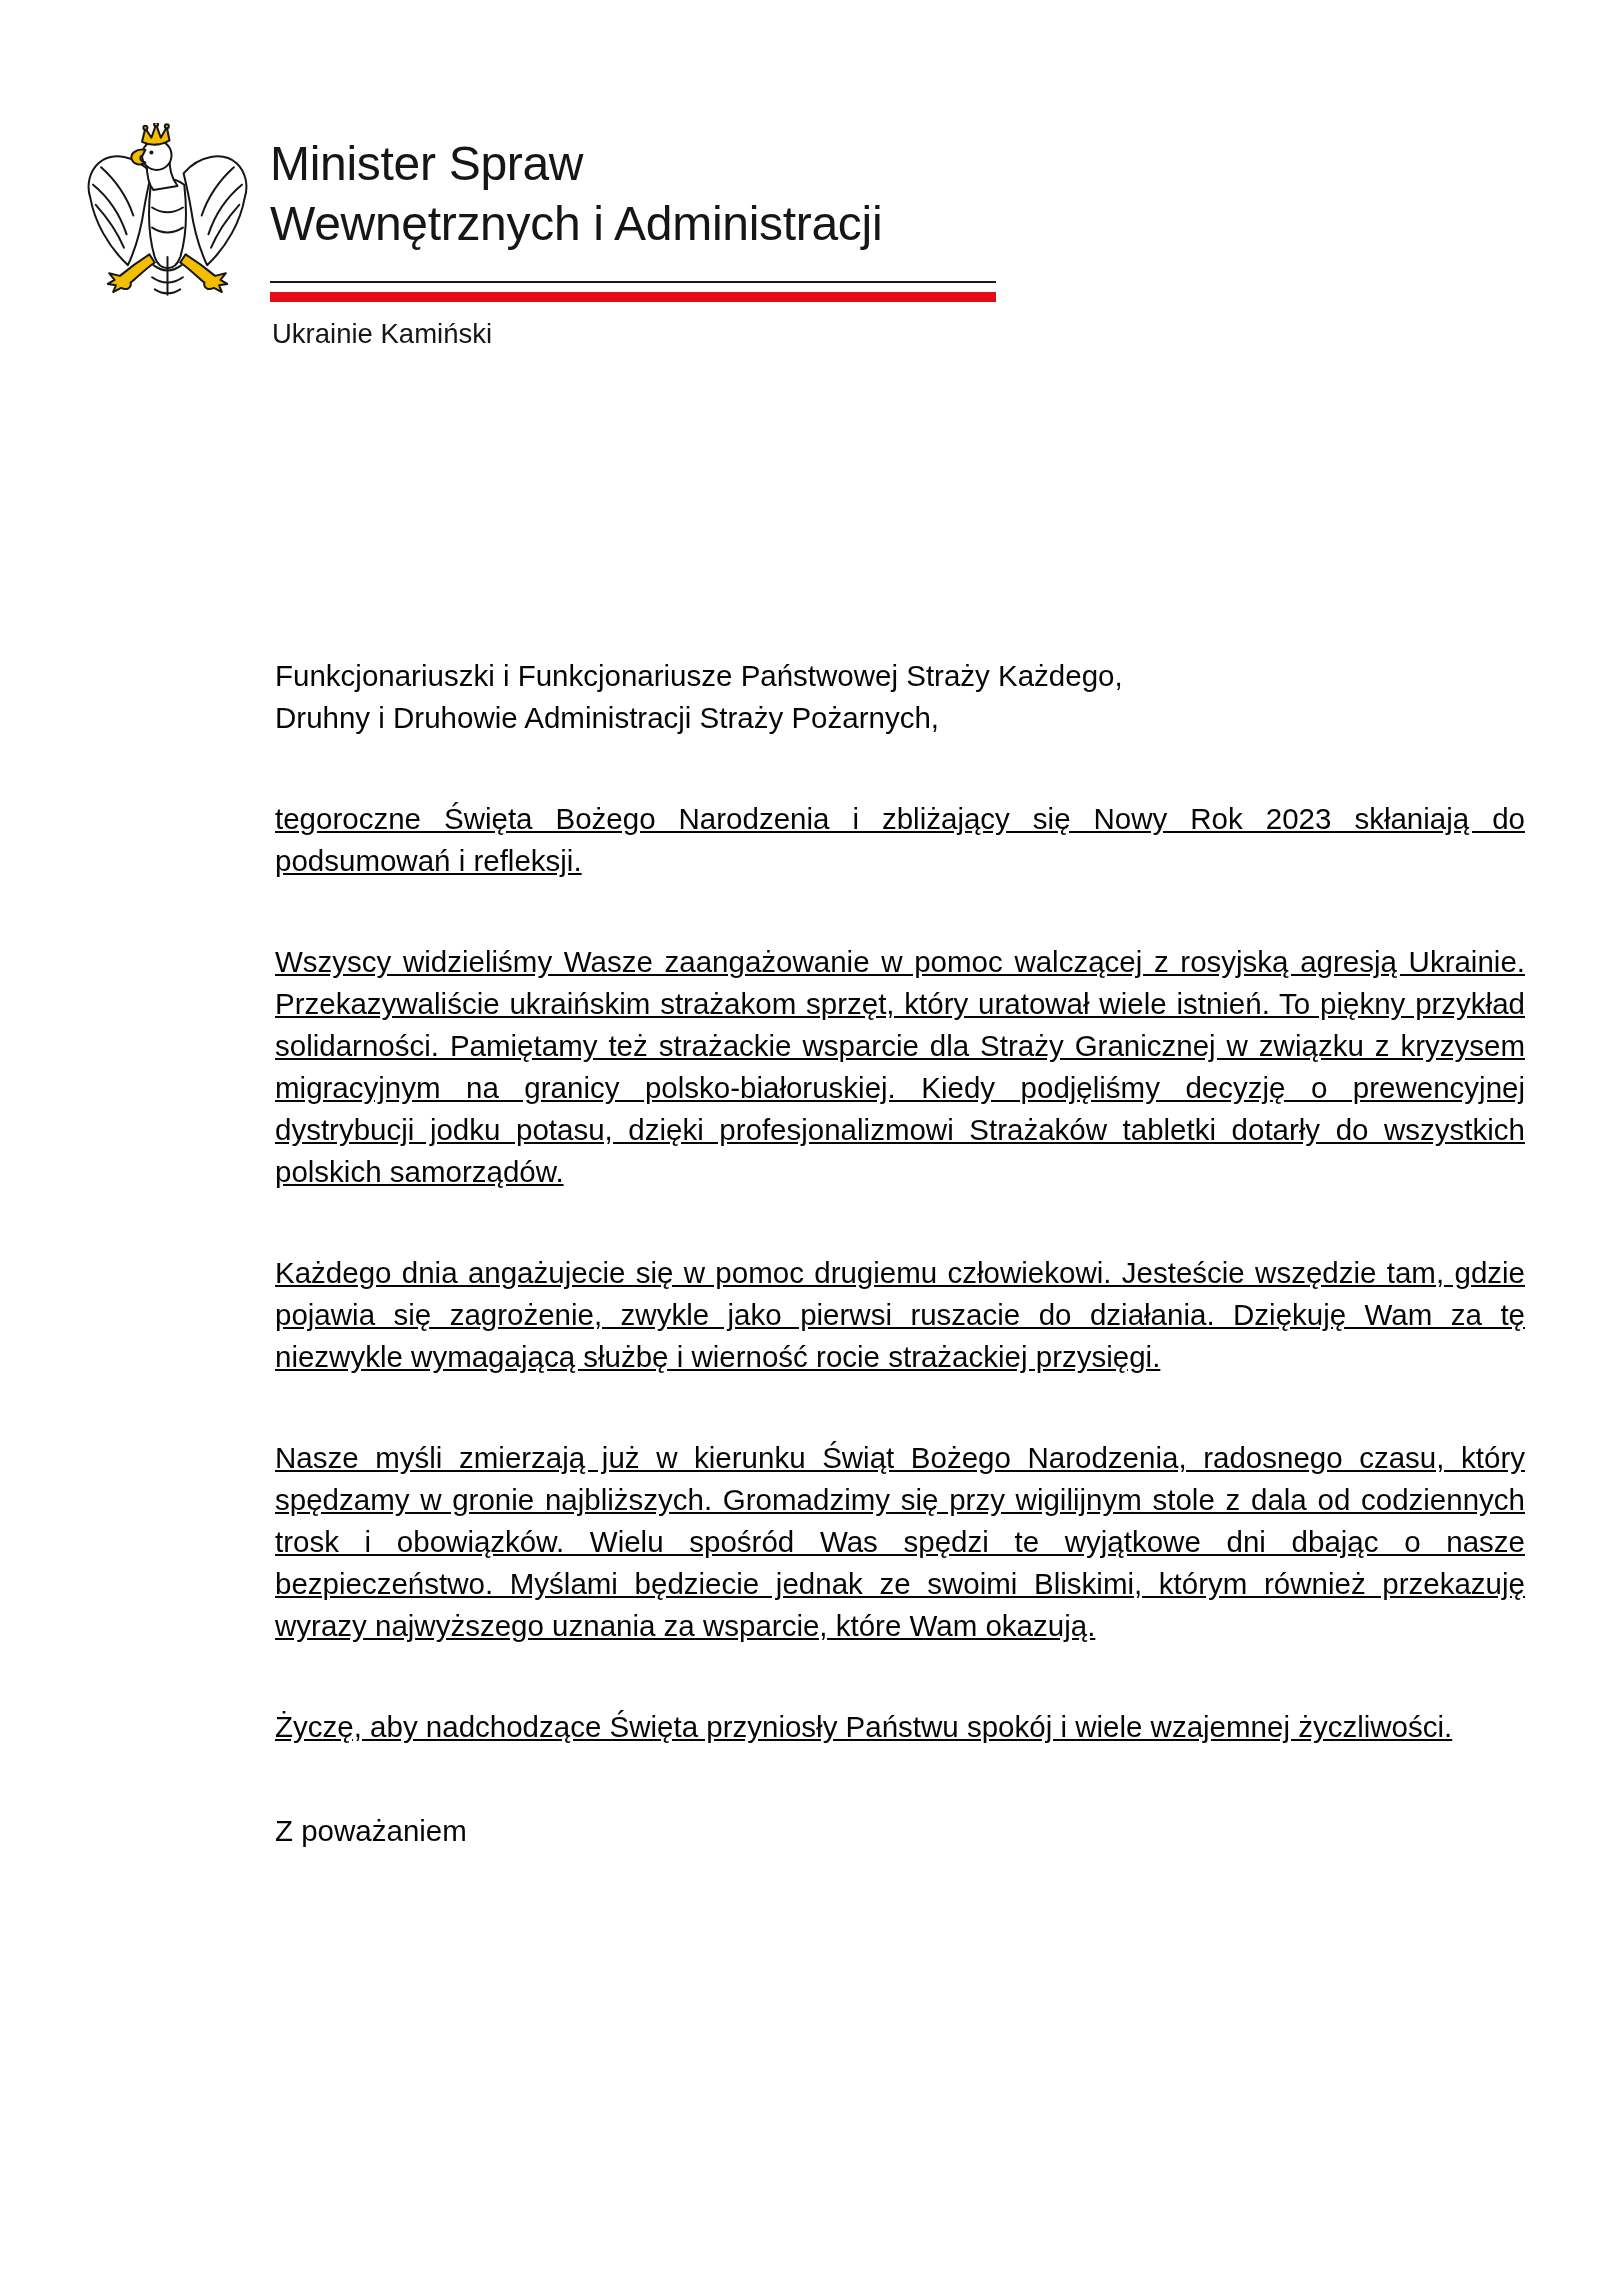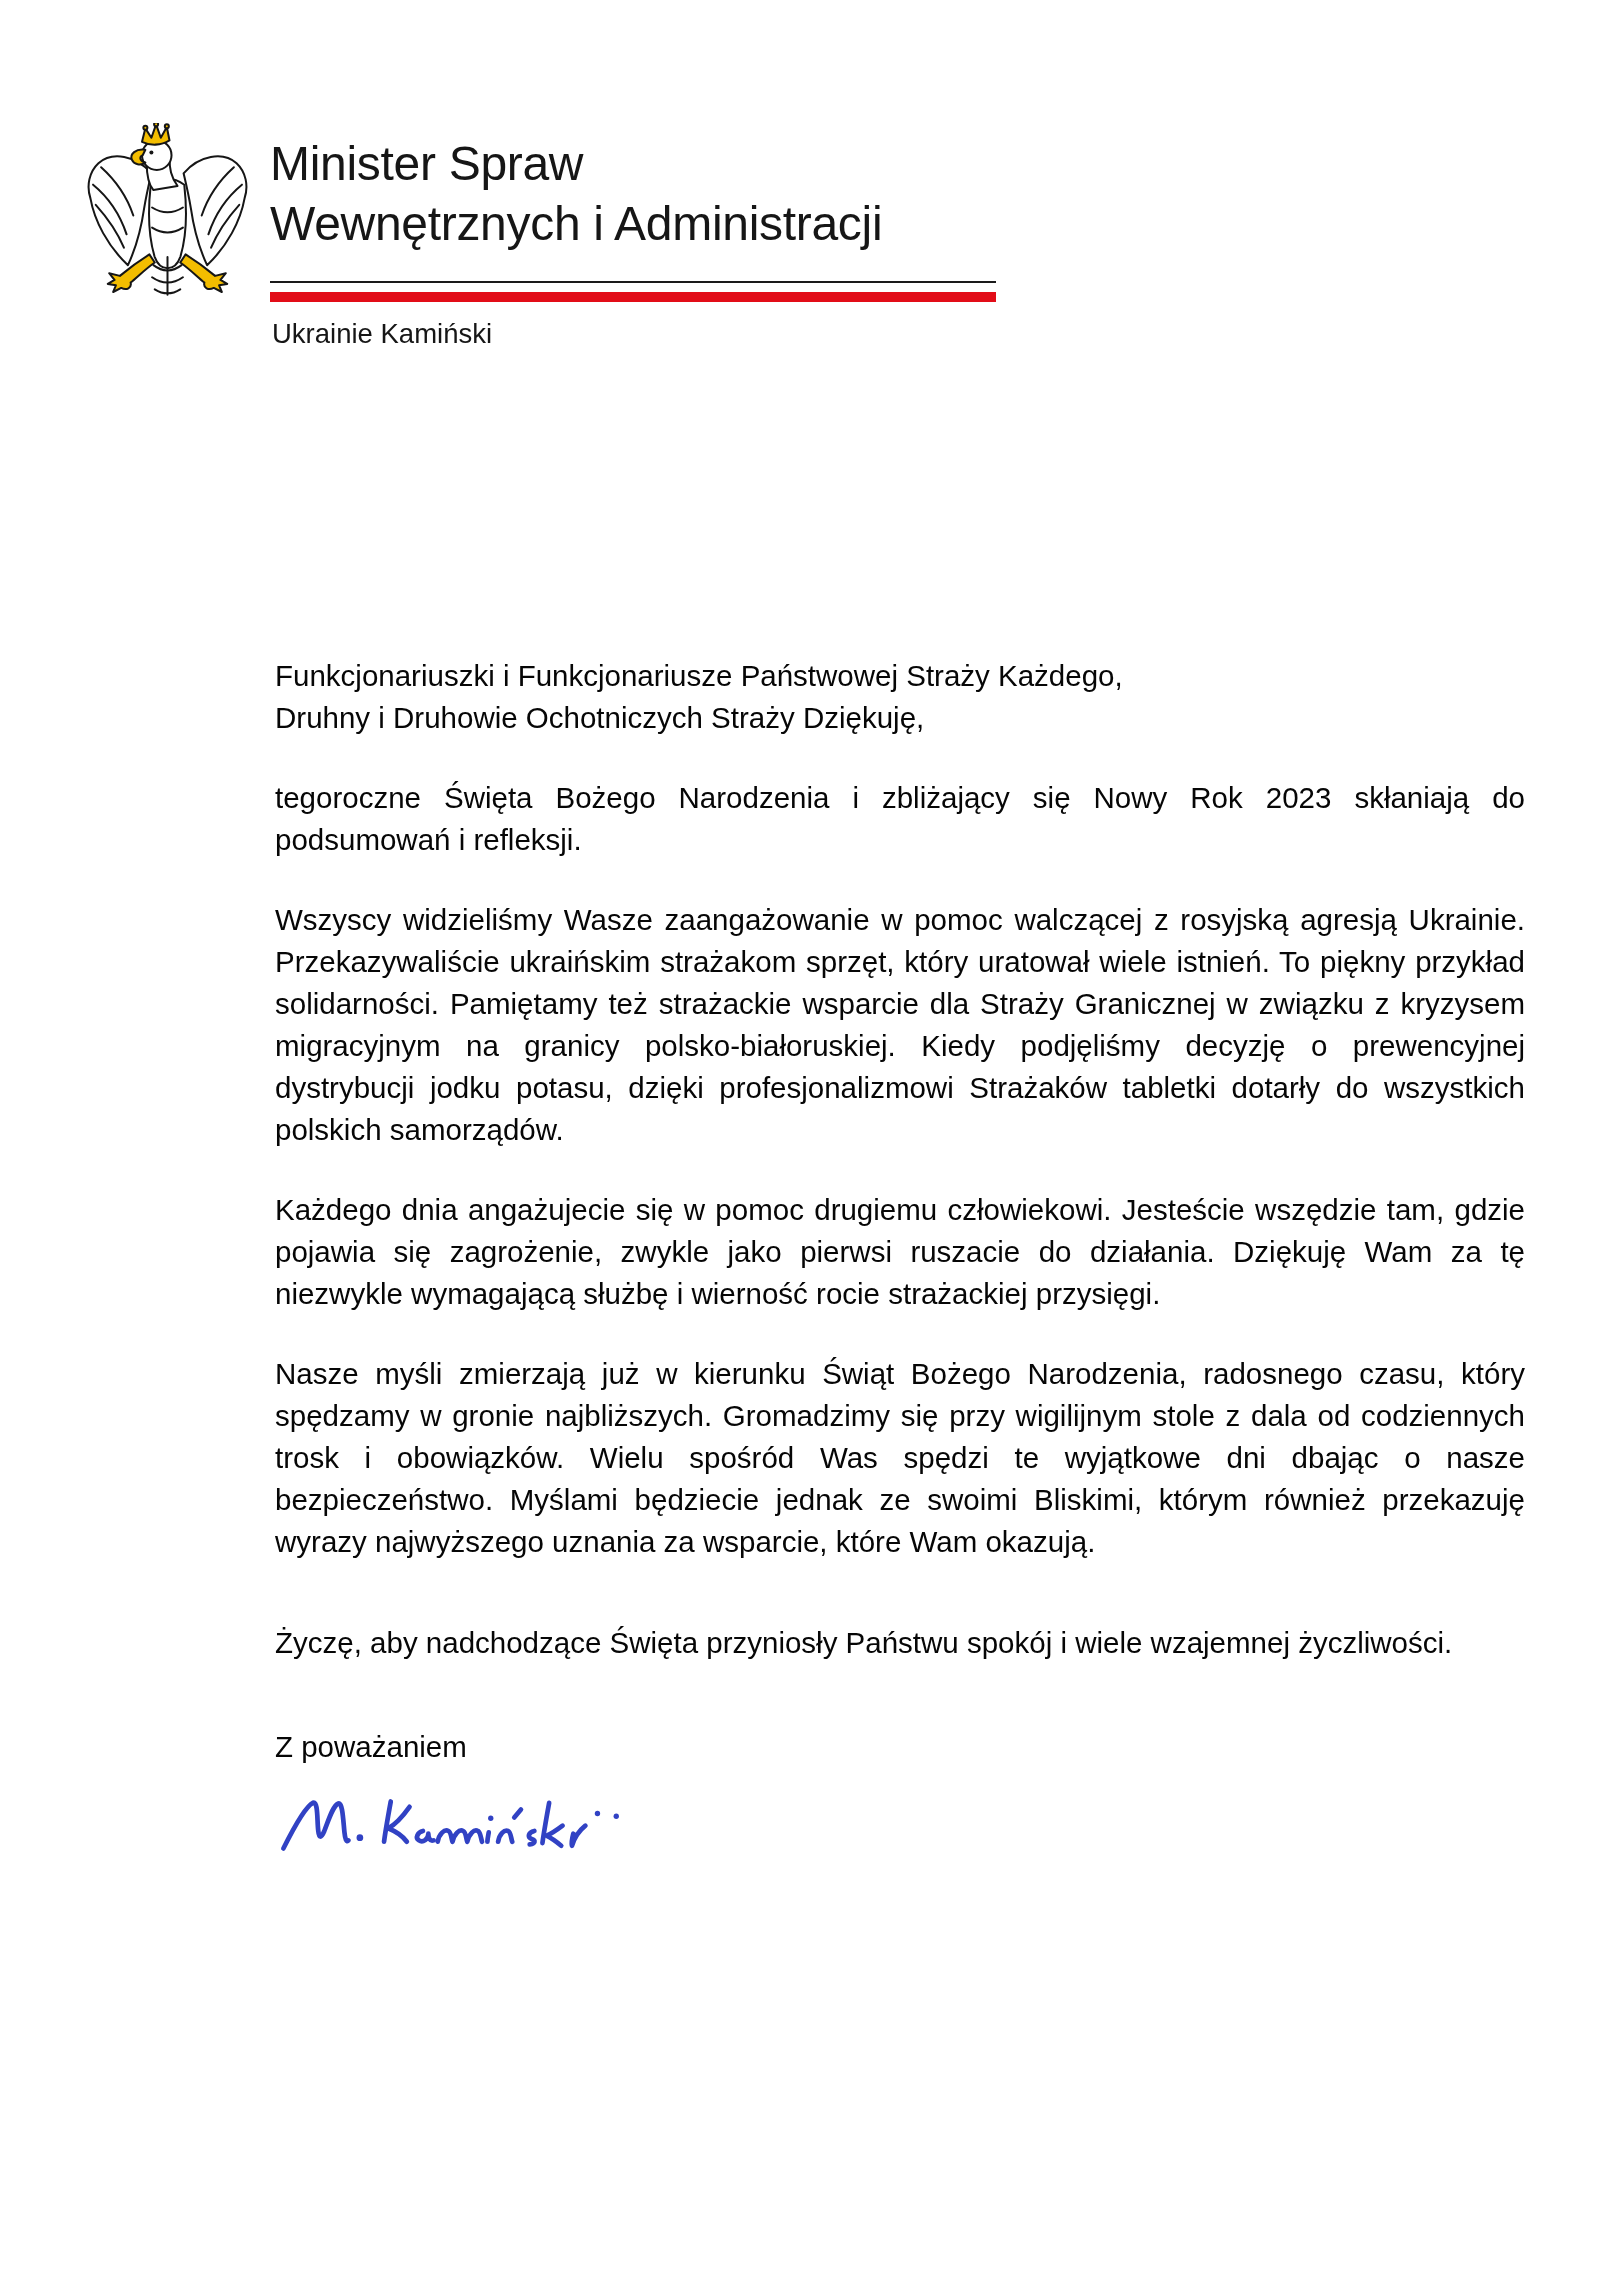--- a/index.html
+++ b/index.html
@@ -54,23 +54,24 @@
   .letter-body {
     position: absolute;
     left: 275px;
     top: 655px;
     width: 1250px;
     font-size: 29.5px;
     line-height: 42px;
   }
   .salutation div { white-space: nowrap; }
   .para {
-    margin: 38px 0 0 0;
+    margin: 59px 0 0 0;
     text-align: justify;
     text-justify: inter-word;
+    text-decoration: underline;
   }
   .para-wishes { margin-top: 59px; }
   .closing { margin-top: 62px; }
   .signature {
     display: block;
     margin: 28px 0 0 2.7px;
     width: 349px;
     height: 74px;
   }
 </style>
@@ -130,21 +131,21 @@
     <div class="rule-gap"></div>
     <div class="rule-red" style="background:#e20d18;"></div>
   </div>
 
   <div class="minister-name">Ukrainie Kamiński</div>
 
   <div class="letter-body">
 
     <div class="salutation">
       <div>Funkcjonariuszki i Funkcjonariusze Państwowej Straży Każdego,</div>
-      <div>Druhny i Druhowie Ochotniczych Straży Dziękuję,</div>
+      <div>Druhny i Druhowie Administracji Straży Pożarnych,</div>
     </div>
 
     <p class="para">tegoroczne Święta Bożego Narodzenia i zbliżający się Nowy Rok 2023 skłaniają do podsumowań i refleksji.</p>
     <p class="para">Wszyscy widzieliśmy Wasze zaangażowanie w pomoc walczącej z rosyjską agresją Ukrainie. Przekazywaliście ukraińskim strażakom sprzęt, który uratował wiele istnień. To piękny przykład solidarności. Pamiętamy też strażackie wsparcie dla Straży Granicznej w związku z kryzysem migracyjnym na granicy polsko-białoruskiej. Kiedy podjęliśmy decyzję o prewencyjnej dystrybucji jodku potasu, dzięki profesjonalizmowi Strażaków tabletki dotarły do wszystkich polskich samorządów.</p>
     <p class="para">Każdego dnia angażujecie się w pomoc drugiemu człowiekowi. Jesteście wszędzie tam, gdzie pojawia się zagrożenie, zwykle jako pierwsi ruszacie do działania. Dziękuję Wam za tę niezwykle wymagającą służbę i wierność rocie strażackiej przysięgi.</p>
     <p class="para">Nasze myśli zmierzają już w kierunku Świąt Bożego Narodzenia, radosnego czasu, który spędzamy w gronie najbliższych. Gromadzimy się przy wigilijnym stole z dala od codziennych trosk i obowiązków. Wielu spośród Was spędzi te wyjątkowe dni dbając o nasze bezpieczeństwo. Myślami będziecie jednak ze swoimi Bliskimi, którym również przekazuję wyrazy najwyższego uznania za wsparcie, które Wam okazują.</p>
     <p class="para para-wishes">Życzę, aby nadchodzące Święta przyniosły Państwu spokój i wiele wzajemnej życzliwości.</p>
 
     <div class="closing">Z poważaniem</div>
 

